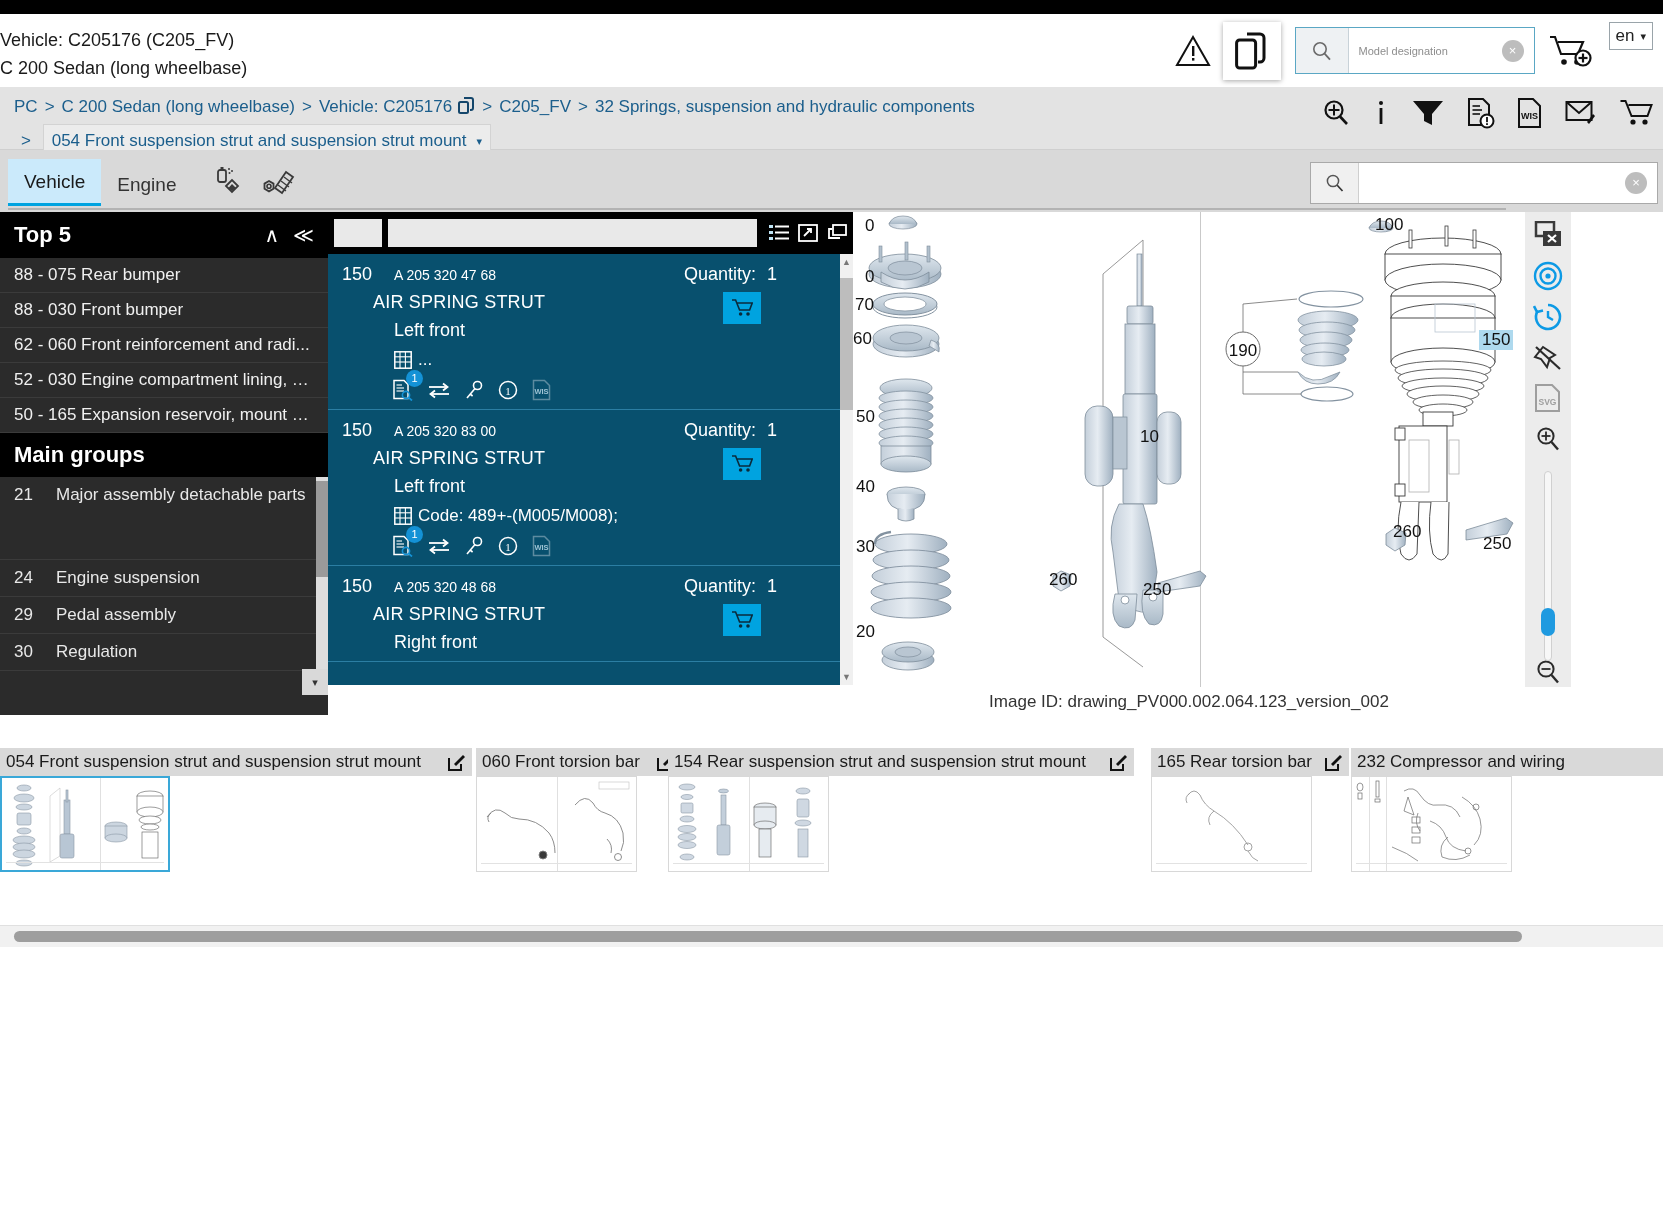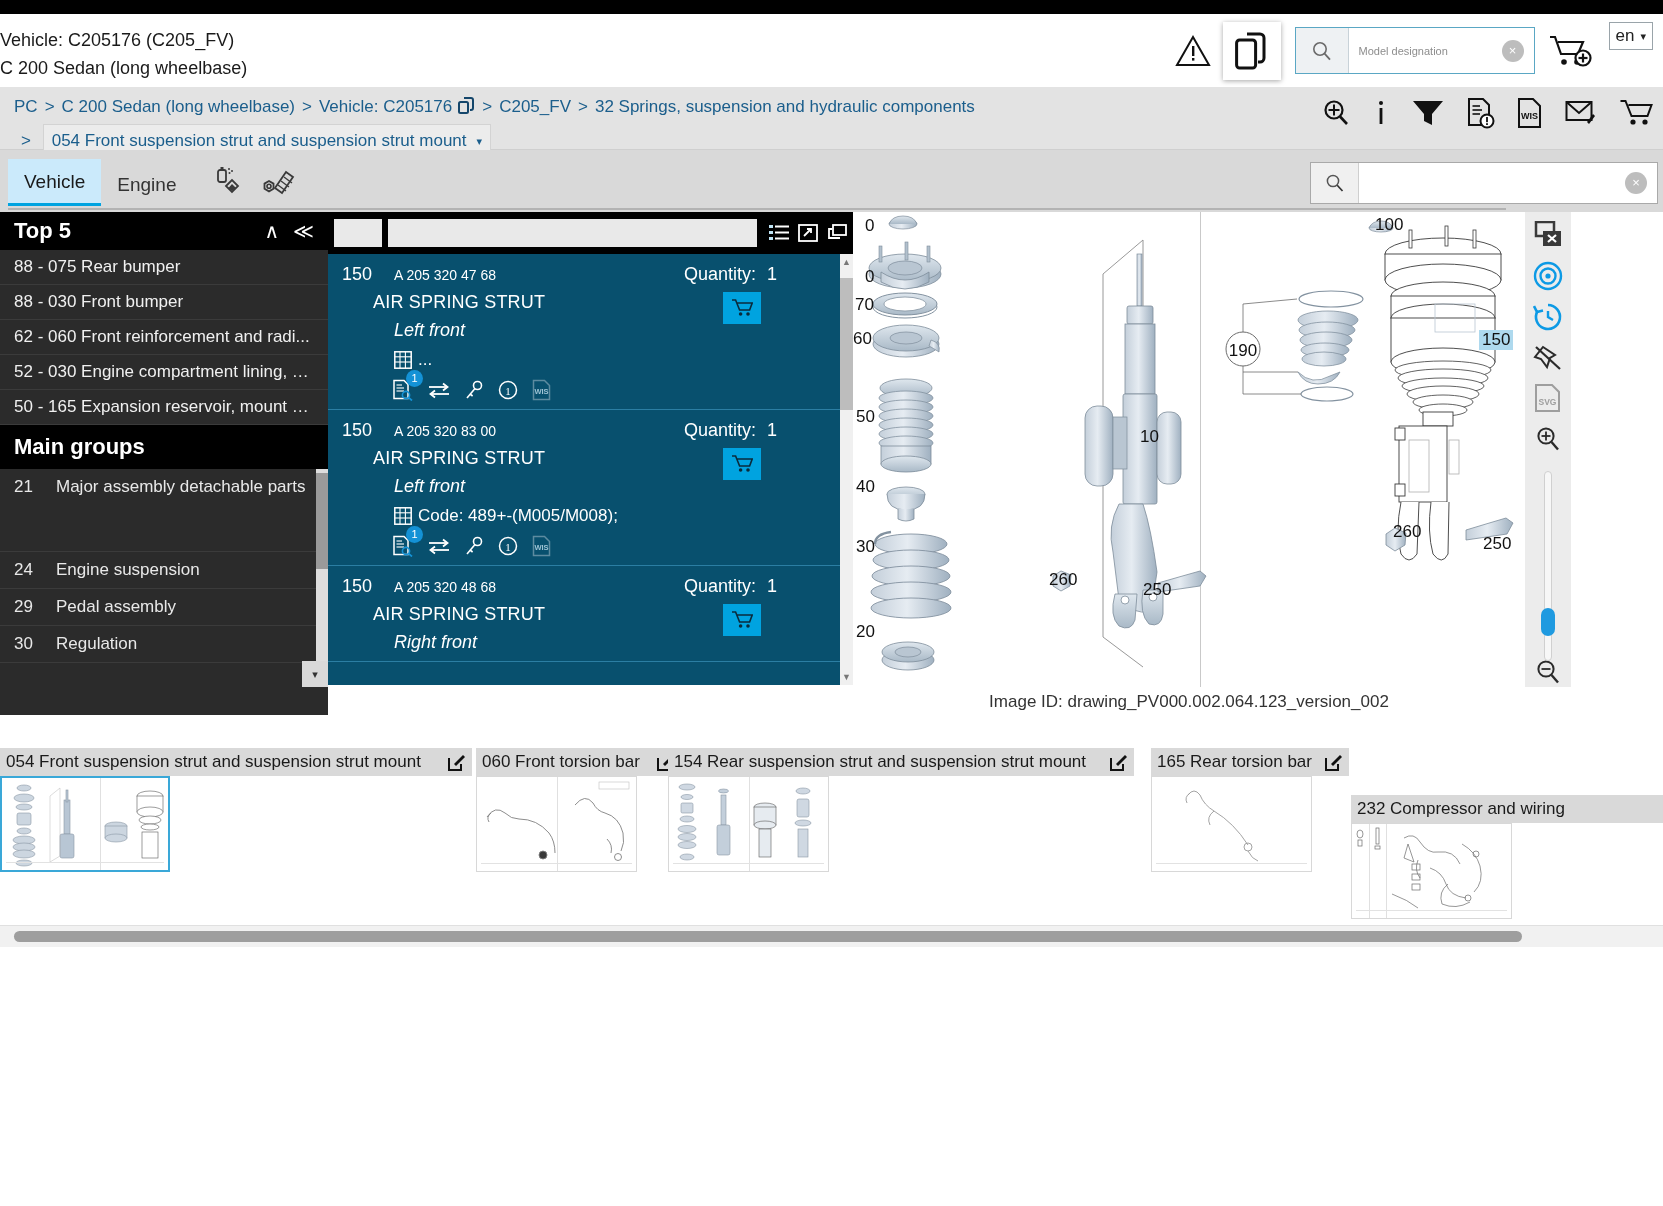--- a/index.html
+++ b/index.html
@@ -118,21 +118,21 @@
   .main { position: absolute; left: 0; top: 212px; width: 1663px; height: 503px; }
 
   
   .sidebar {
     position: absolute; left: 0; top: 0; width: 328px; height: 503px;
     background: #2b2b2b; overflow: hidden;
   }
   .side-head {
     background: #000; color: #fff; font-size: 22px; font-weight: bold;
     padding: 0 14px; display: flex; align-items: center; justify-content: space-between;
-    height: 38px;
+    height: 46px;
   }
   .side-head .acts { display: flex; gap: 14px; align-items: center; }
   .side-head .acts span { cursor: pointer; font-weight: normal; font-size: 20px; }
   .side-item {
     padding: 7px 14px; font-size: 17px; color: #f0f0f0; border-bottom: 1px solid #3b3b3b;
     white-space: nowrap; overflow: hidden; text-overflow: ellipsis; cursor: pointer;
   }
   .side-sub {
     background: #000; color: #fff; font-size: 22px; font-weight: bold; padding: 9px 14px; height: 44px;
   }
@@ -169,21 +169,21 @@
   }
   .part-top { display: flex; align-items: baseline; }
   .part-no { width: 52px; font-size: 18px; flex: none; }
   .part-id { font-size: 14px; }
   .part-qty { position: absolute; right: 76px; top: 10px; font-size: 18px; white-space: nowrap; }
   .part-cart {
     position: absolute; right: 92px; top: 38px; width: 38px; height: 32px;
     background: #00a3e0; display: flex; align-items: center; justify-content: center; cursor: pointer;
   }
   .part-desc { font-size: 18px; margin-left: 31px; margin-top: 7px; letter-spacing: .2px; }
-  .part-pos { font-size: 18px; margin-left: 52px; margin-top: 7px; font-style: italic; }
+  .part-pos { font-size: 18px; margin-left: 52px; margin-top: 7px; }
   .part-code { font-size: 17px; margin-left: 52px; margin-top: 9px; display: flex; align-items: center; gap: 6px; }
   .part-acts { margin-left: 50px; margin-top: 9px; display: flex; align-items: center; gap: 14px; }
   .part-acts .ia { position: relative; cursor: pointer; display: flex; align-items: center; }
   .badge {
     position: absolute; top: -9px; right: -9px; background: #1492d6; color: #fff; font-size: 11px;
     width: 17px; height: 17px; border-radius: 50%; line-height: 17px; text-align: center;
   }
   .parts-scroll {
     position: absolute; right: 0; top: 42px; width: 13px; height: 431px; background: #f0f0f0;
   }
@@ -1020,21 +1020,21 @@
             <path d="M38 16 q-6 4 -3 10"></path>
             <path d="M62 34 q-8 6 -4 14"></path>
             <circle cx="96" cy="70" r="4"></circle>
             <path d="M96 74 q4 8 10 10"></path>
           </g>
         </svg>
         <div class="baseline"></div>
       </div>
     </div>
 
-    <div class="thumb-card" style="left:1351px;width:312px;margin-top:47px;">
+    <div class="thumb-card" style="left:1351px;width:312px;">
       <div class="thumb-title">
         <span>232 Compressor and wiring</span>
       </div>
       <div class="thumb-img" style="width:161px;">
         <div class="vline" style="left:17px;"></div>
         <div class="vline" style="left:34px;"></div>
         <svg width="159" height="92" viewBox="0 0 159 92">
           <g stroke="#6a6a6a" stroke-width="0.7" fill="none">
             <ellipse cx="8" cy="10" rx="3" ry="4"></ellipse>
               <rect x="6" y="16" width="4" height="6"></rect>

